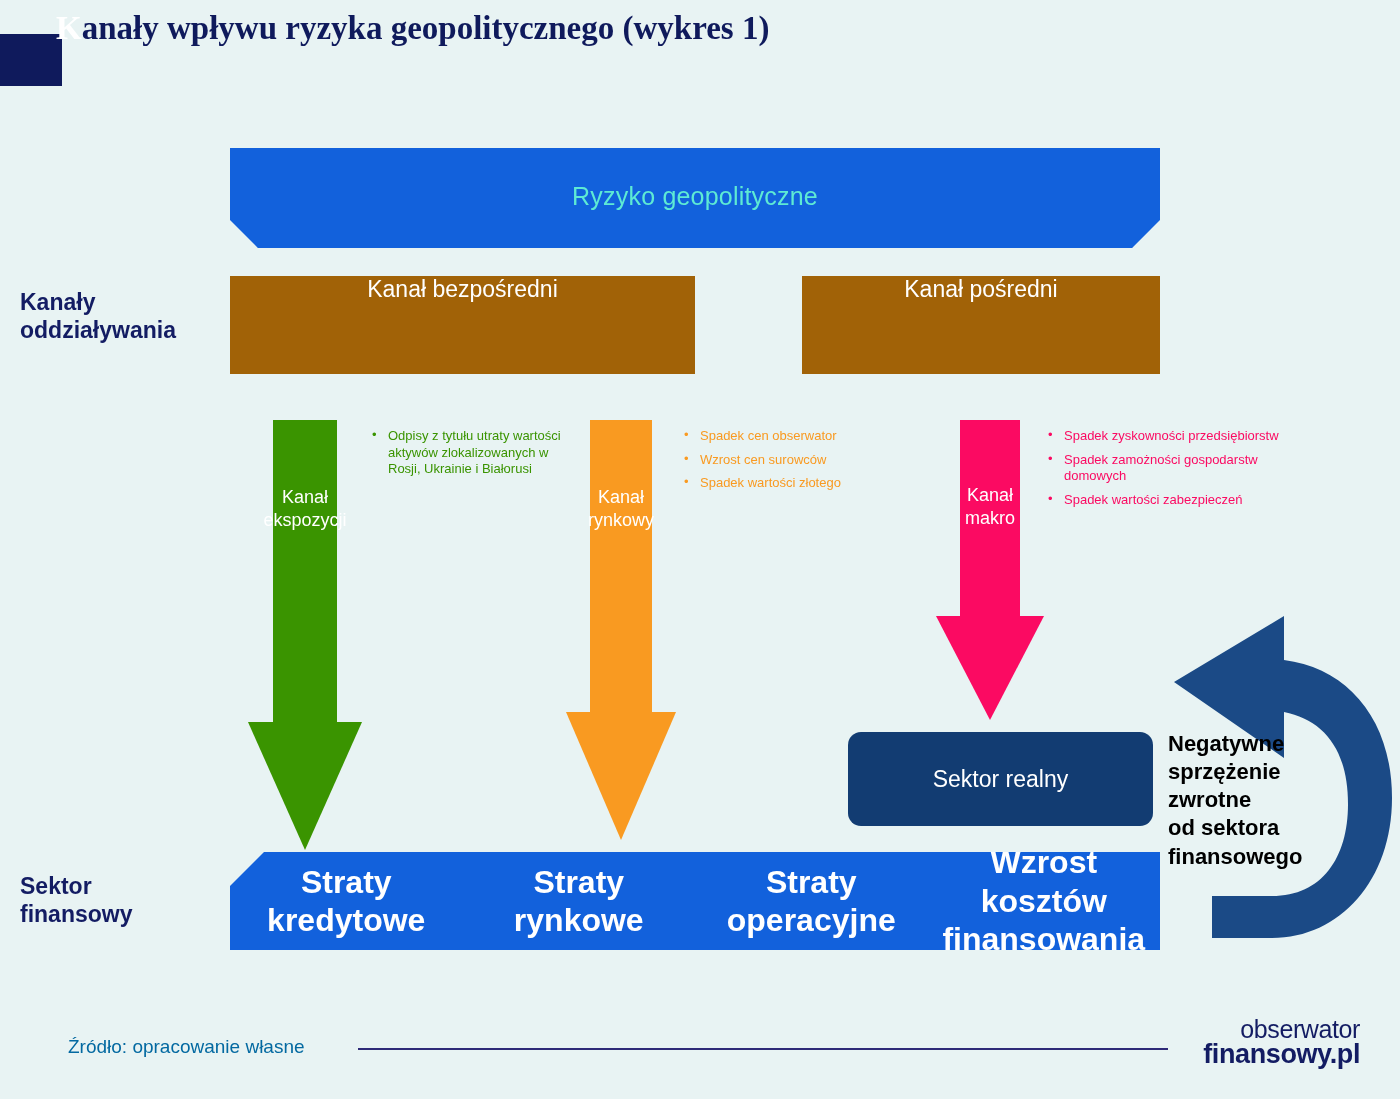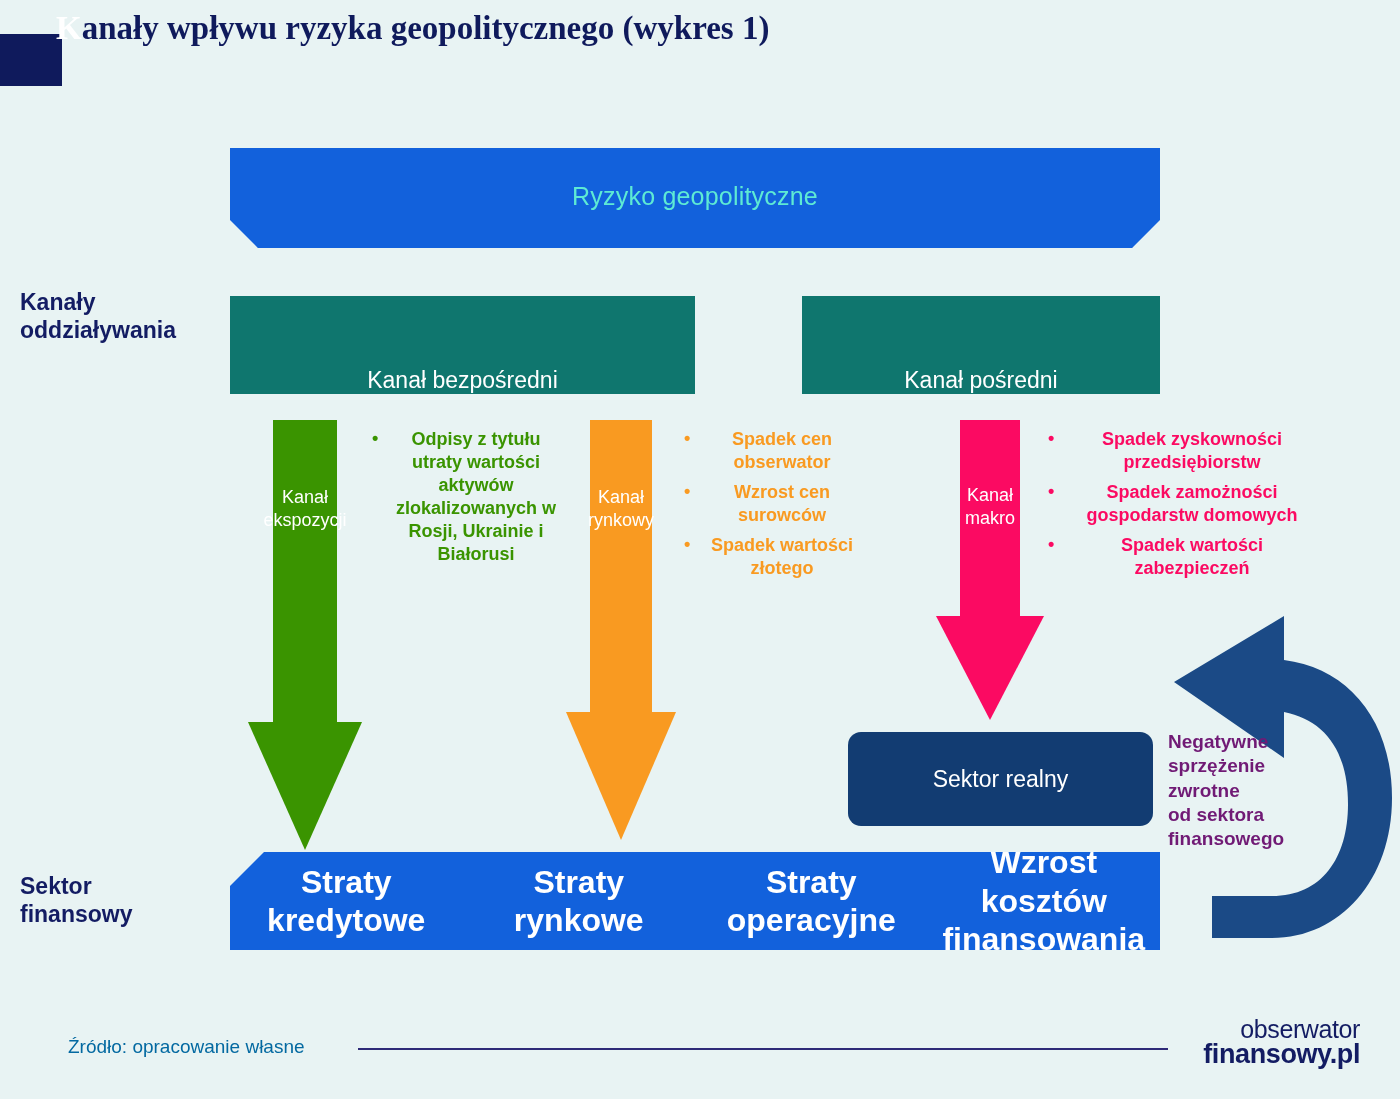--- a/index.html
+++ b/index.html
@@ -33,42 +33,42 @@
   
   .side-label{
     position:absolute;color:#131c63;font-weight:bold;font-size:23px;
     text-align:left;line-height:1.22;
   }
   #lbl-kanaly{left:20px;top:288px;width:200px;}
   #lbl-sektor{left:20px;top:872px;width:200px;}
 
   
   .gray-box{
-    position:absolute;top:276px;height:98px;background:#0f766e;
-    display:flex;align-items:flex-end;justify-content:center;margin-top:20px;
+    position:absolute;top:276px;height:98px;background:#a16207;
+    display:flex;align-items:flex-start;justify-content:center;
   }
   .gray-box span{color:#fff;font-size:23px;}
   #gray-direct{left:230px;width:465px;}
   #gray-indirect{left:802px;width:358px;}
 
   
   .arrow{position:absolute;}
   .arrow .label{
     position:absolute;left:0;width:100%;text-align:center;color:#fff;
     font-size:18px;line-height:1.25;
   }
   #arrow-green{left:248px;top:420px;width:114px;height:430px;}
   #arrow-orange{left:566px;top:420px;width:110px;height:420px;}
   #arrow-pink{left:936px;top:420px;width:108px;height:300px;}
   .arrow .shaft{position:absolute;left:22%;top:0;width:56%;}
   .arrow .head{position:absolute;left:0;width:100%;}
   .head{clip-path:polygon(0 0,100% 0,50% 100%);}
 
   
-  .bullets{position:absolute;font-size:18px;line-height:1.28;font-weight:700;text-align:center;}
+  .bullets{position:absolute;font-size:13px;line-height:1.28;font-weight:400;}
   .bullets li{margin-bottom:7px;list-style:none;position:relative;padding-left:16px;}
   .bullets li:before{content:"•";position:absolute;left:0;top:-1px;}
   .bullets ul{margin:0;padding:0;}
   #bul-green{left:372px;top:428px;width:192px;color:#3a9400;}
   #bul-orange{left:684px;top:428px;width:180px;color:#f99a21;}
   #bul-pink{left:1048px;top:428px;width:272px;color:#fb0a62;}
 
   
   #sektor-realny{
     position:absolute;left:848px;top:732px;width:305px;height:94px;
@@ -85,21 +85,21 @@
     display:flex;align-items:center;
   }
   #bottom-bar .cell{
     flex:1;text-align:center;color:#fff;font-weight:bold;font-size:32px;line-height:1.2;
   }
 
   
   #feedback-arrow{position:absolute;left:1152px;top:608px;width:248px;height:348px;}
   #feedback-label{
     position:absolute;left:1168px;top:730px;width:150px;
-    color:#701a75;font-weight:bold;font-size:19px;line-height:1.28;
+    color:#000000;font-weight:bold;font-size:22px;line-height:1.28;
   }
 
   
   #source{position:absolute;left:68px;top:1036px;color:#0369a1;font-size:19px;}
   #source-rule{position:absolute;left:358px;top:1048px;width:810px;height:2px;background:#2e2a77;}
   #logo{position:absolute;right:40px;top:1018px;text-align:right;color:#131c63;line-height:.95;}
   #logo .l1{font-size:25px;letter-spacing:-.4px;}
   #logo .l2{font-size:27px;font-weight:bold;letter-spacing:-.4px;}
 </style>
 </head>

